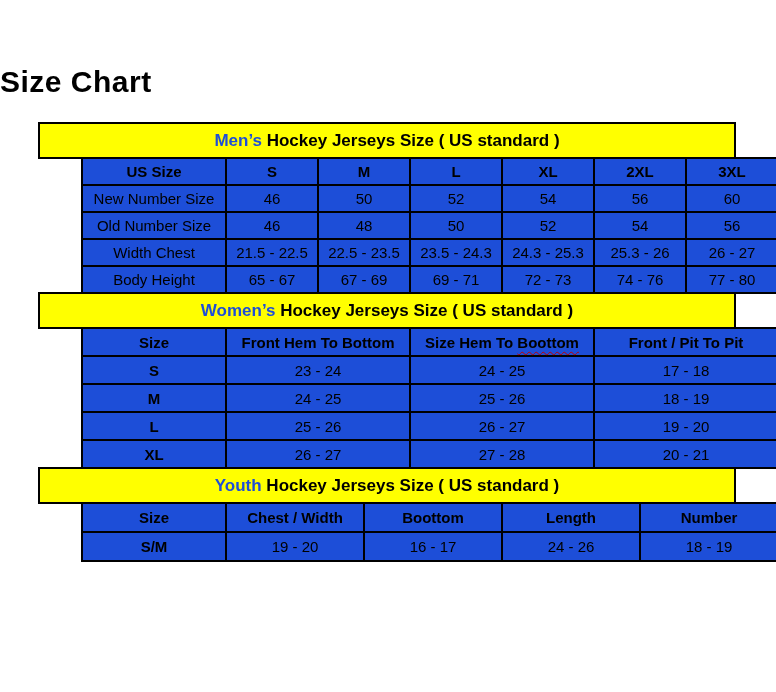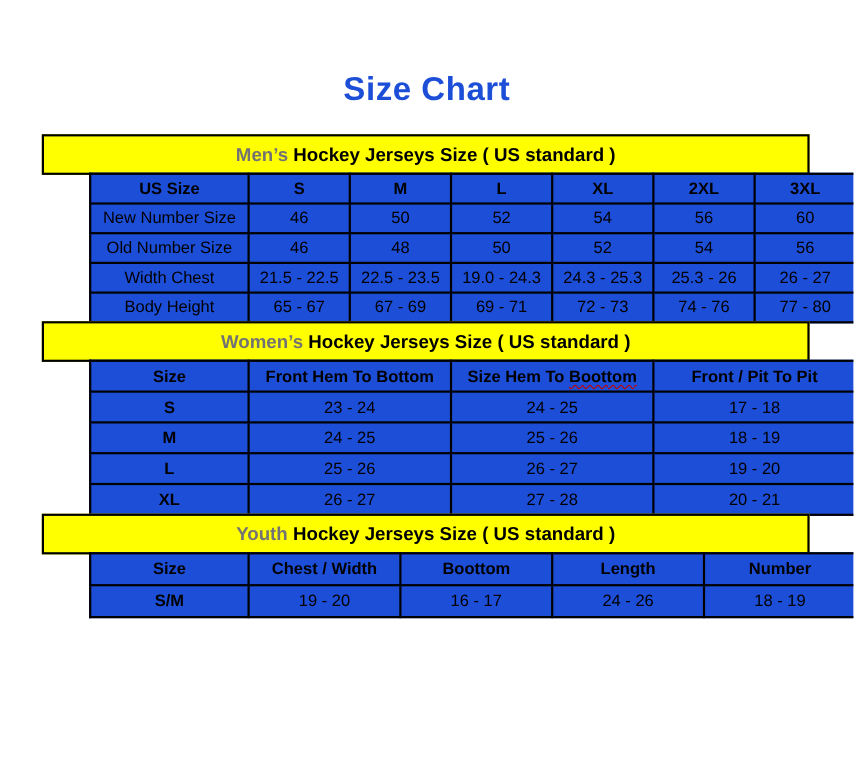--- a/index.html
+++ b/index.html
@@ -7,38 +7,38 @@
   .page {
     position:relative;
     width:776px; height:692px;
     background:#ffffff;
     font-family:"Liberation Sans", sans-serif;
     color:#000;
     overflow:hidden;
   }
   .title {
     position:absolute; top:65px; left:0; width:100%;
-    text-align:center;
+    text-align:left;
     font-size:30px; font-weight:bold;
-    color:#1d4ed8;
+    color:#000000;
     letter-spacing:0.5px;
   }
   .chart {
     position:absolute; left:38px; top:122px; width:698px;
   }
   .chart > * + * { margin-top:-2px; }
   .band {
     height:37px;
     border:2px solid #000;
     background:#ffff00;
     display:flex; align-items:center; justify-content:center;
     font-size:17px; font-weight:bold;
   }
   .band span { white-space:pre; }
-  .band .hl { color:#737373; }
+  .band .hl { color:#1d4ed8; }
   table {
     width:100%;
     border-collapse:collapse;
     table-layout:fixed;
     background:#1d4ed8;
     margin-left:43px;
   }
   col.label-col { width:144px; }
   th, td {
     border:2px solid #000;
@@ -111,21 +111,21 @@
         <td>48</td>
         <td>50</td>
         <td>52</td>
         <td>54</td>
         <td>56</td>
       </tr>
       <tr>
         <td>Width Chest</td>
         <td>21.5 - 22.5</td>
         <td>22.5 - 23.5</td>
-        <td>19.0 - 24.3</td>
+        <td>23.5 - 24.3</td>
         <td>24.3 - 25.3</td>
         <td>25.3 - 26</td>
         <td>26 - 27</td>
       </tr>
       <tr>
         <td>Body Height</td>
         <td>65 - 67</td>
         <td>67 - 69</td>
         <td>69 - 71</td>
         <td>72 - 73</td>

